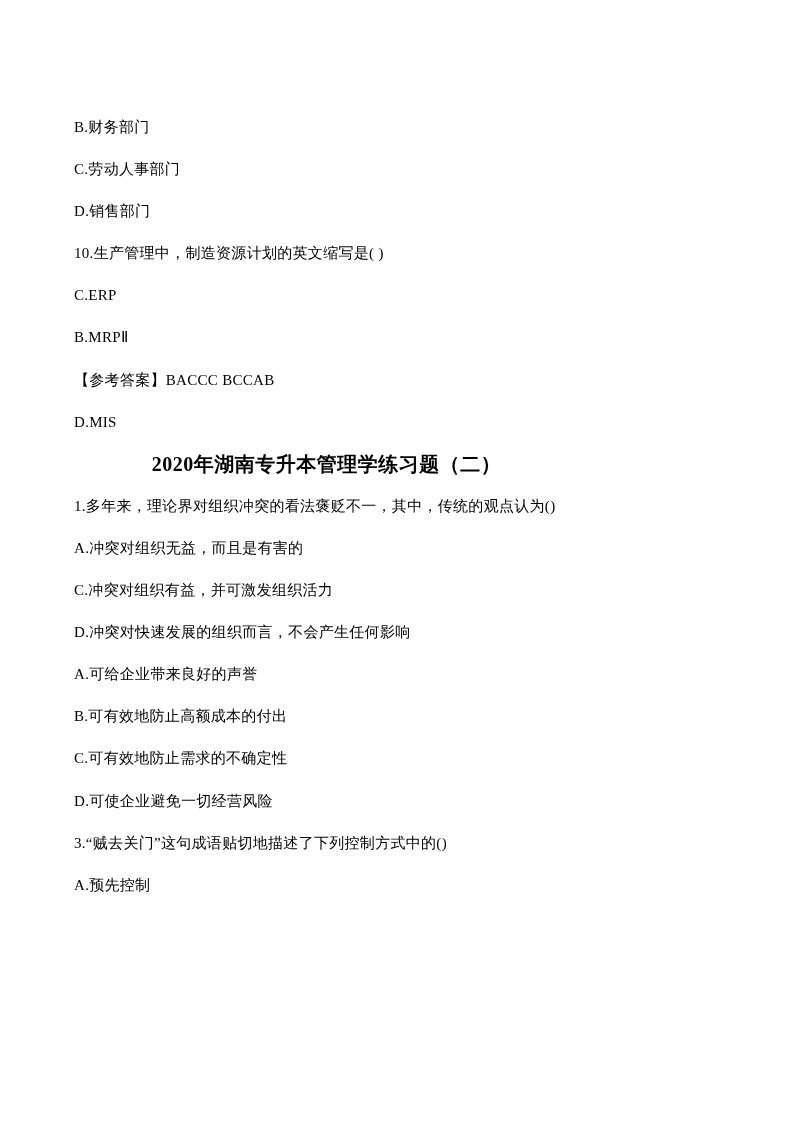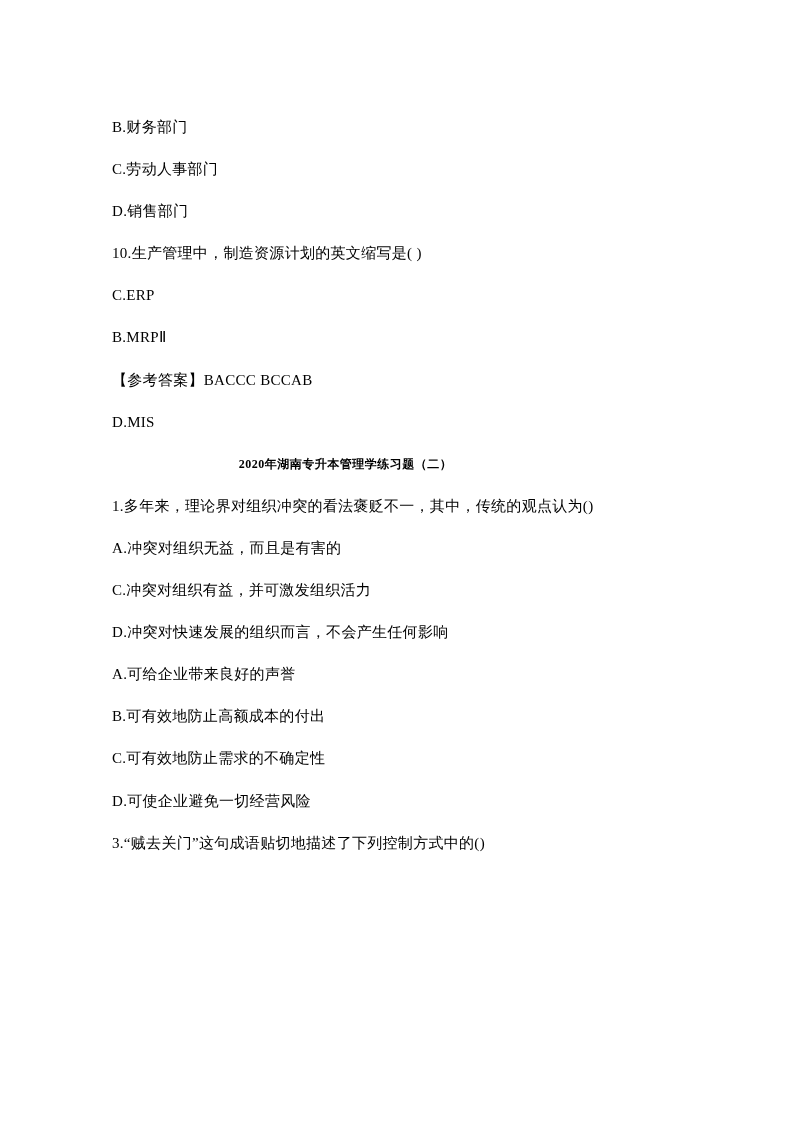--- a/index.html
+++ b/index.html
@@ -13,32 +13,32 @@
     overflow: hidden;
     font-family: "Liberation Serif", serif;
     color: #000000;
   }
   .page {
     position: relative;
     box-sizing: border-box;
     width: 724px;
     height: 1123px;
     background: #ffffff;
-    padding: 106px 145px 0 112px;
+    padding: 106px 145px 0 74px;
   }
   .line {
     margin: 0;
     font-size: 15px;
     line-height: 42.1px;
     white-space: pre;
     letter-spacing: 0.3px;
   }
   .heading {
     font-weight: bold;
-    font-size: 12px;
+    font-size: 20px;
     text-align: center;
     letter-spacing: 0.5px;
   }
 </style>
 </head>
 <body>
 
 <div class="page">
 
   <p class="line">B.财务部门</p>
@@ -58,14 +58,15 @@
   <p class="line">A.冲突对组织无益，而且是有害的</p>
   <p class="line">C.冲突对组织有益，并可激发组织活力</p>
   <p class="line">D.冲突对快速发展的组织而言，不会产生任何影响</p>
 
   <p class="line">A.可给企业带来良好的声誉</p>
   <p class="line">B.可有效地防止高额成本的付出</p>
   <p class="line">C.可有效地防止需求的不确定性</p>
   <p class="line">D.可使企业避免一切经营风险</p>
 
   <p class="line">3.“贼去关门”这句成语贴切地描述了下列控制方式中的()</p>
+  <p class="line">A.预先控制</p>
 
 </div>
 
 </body></html>

